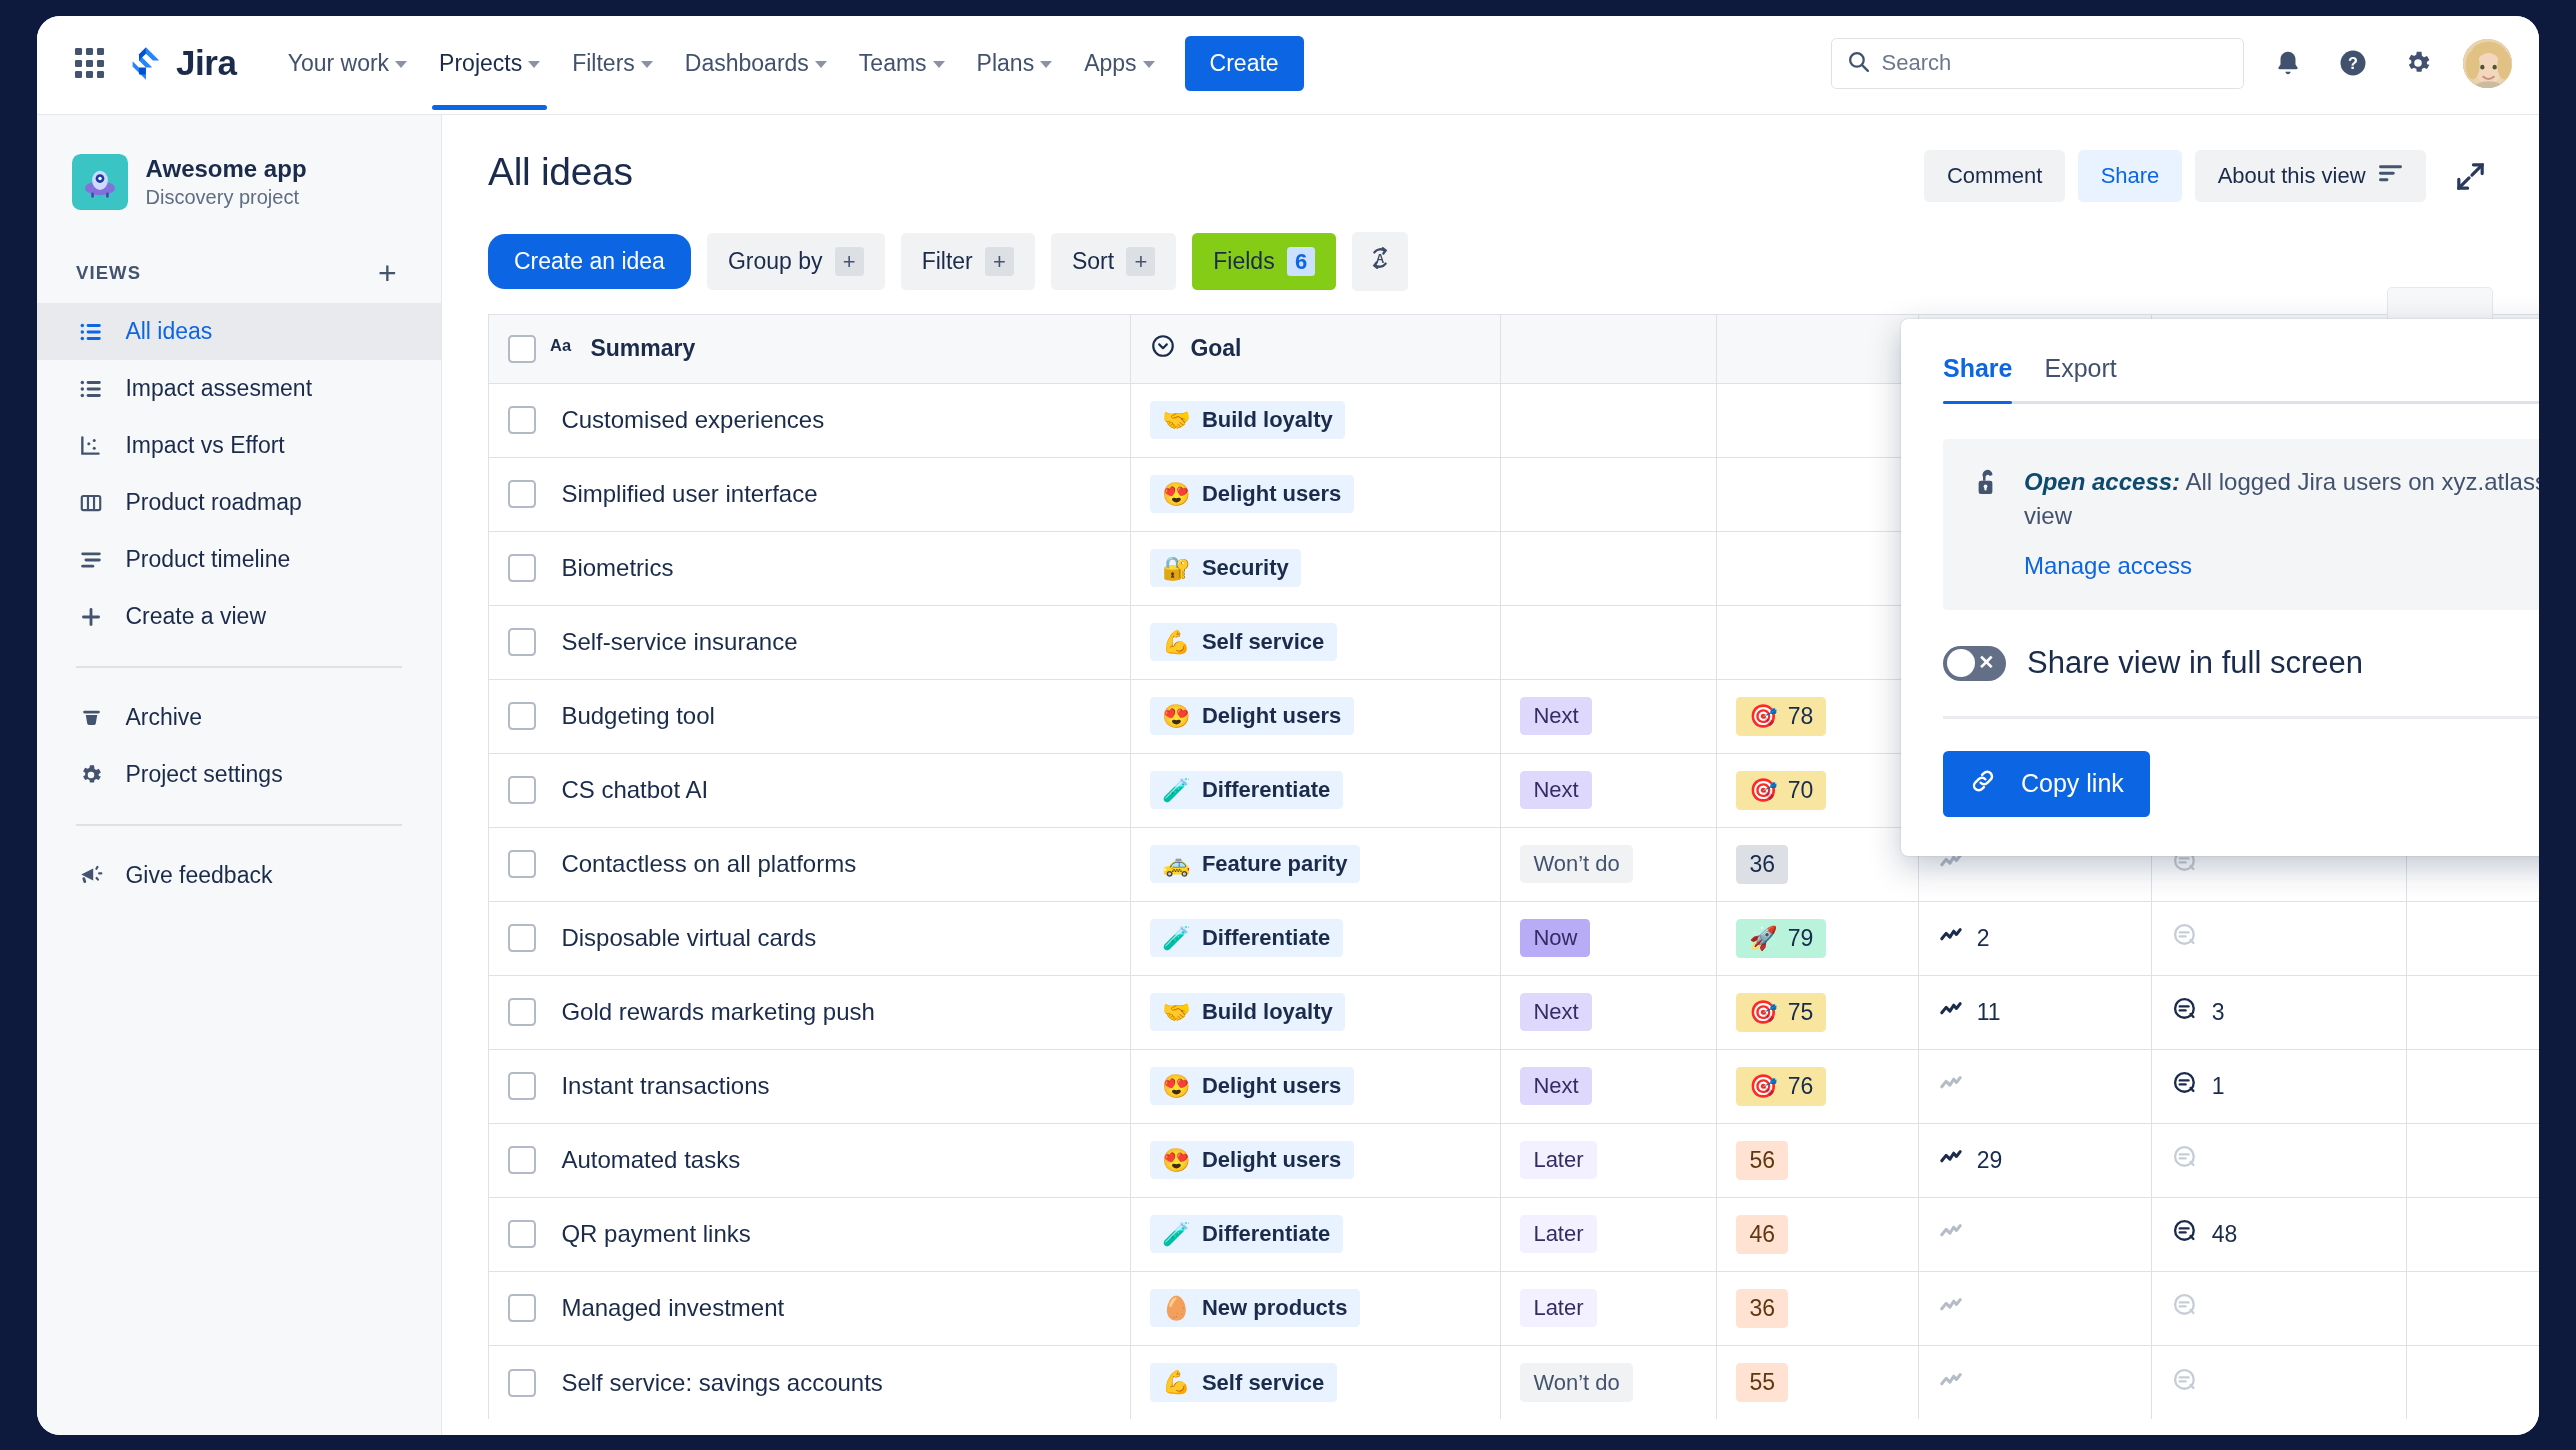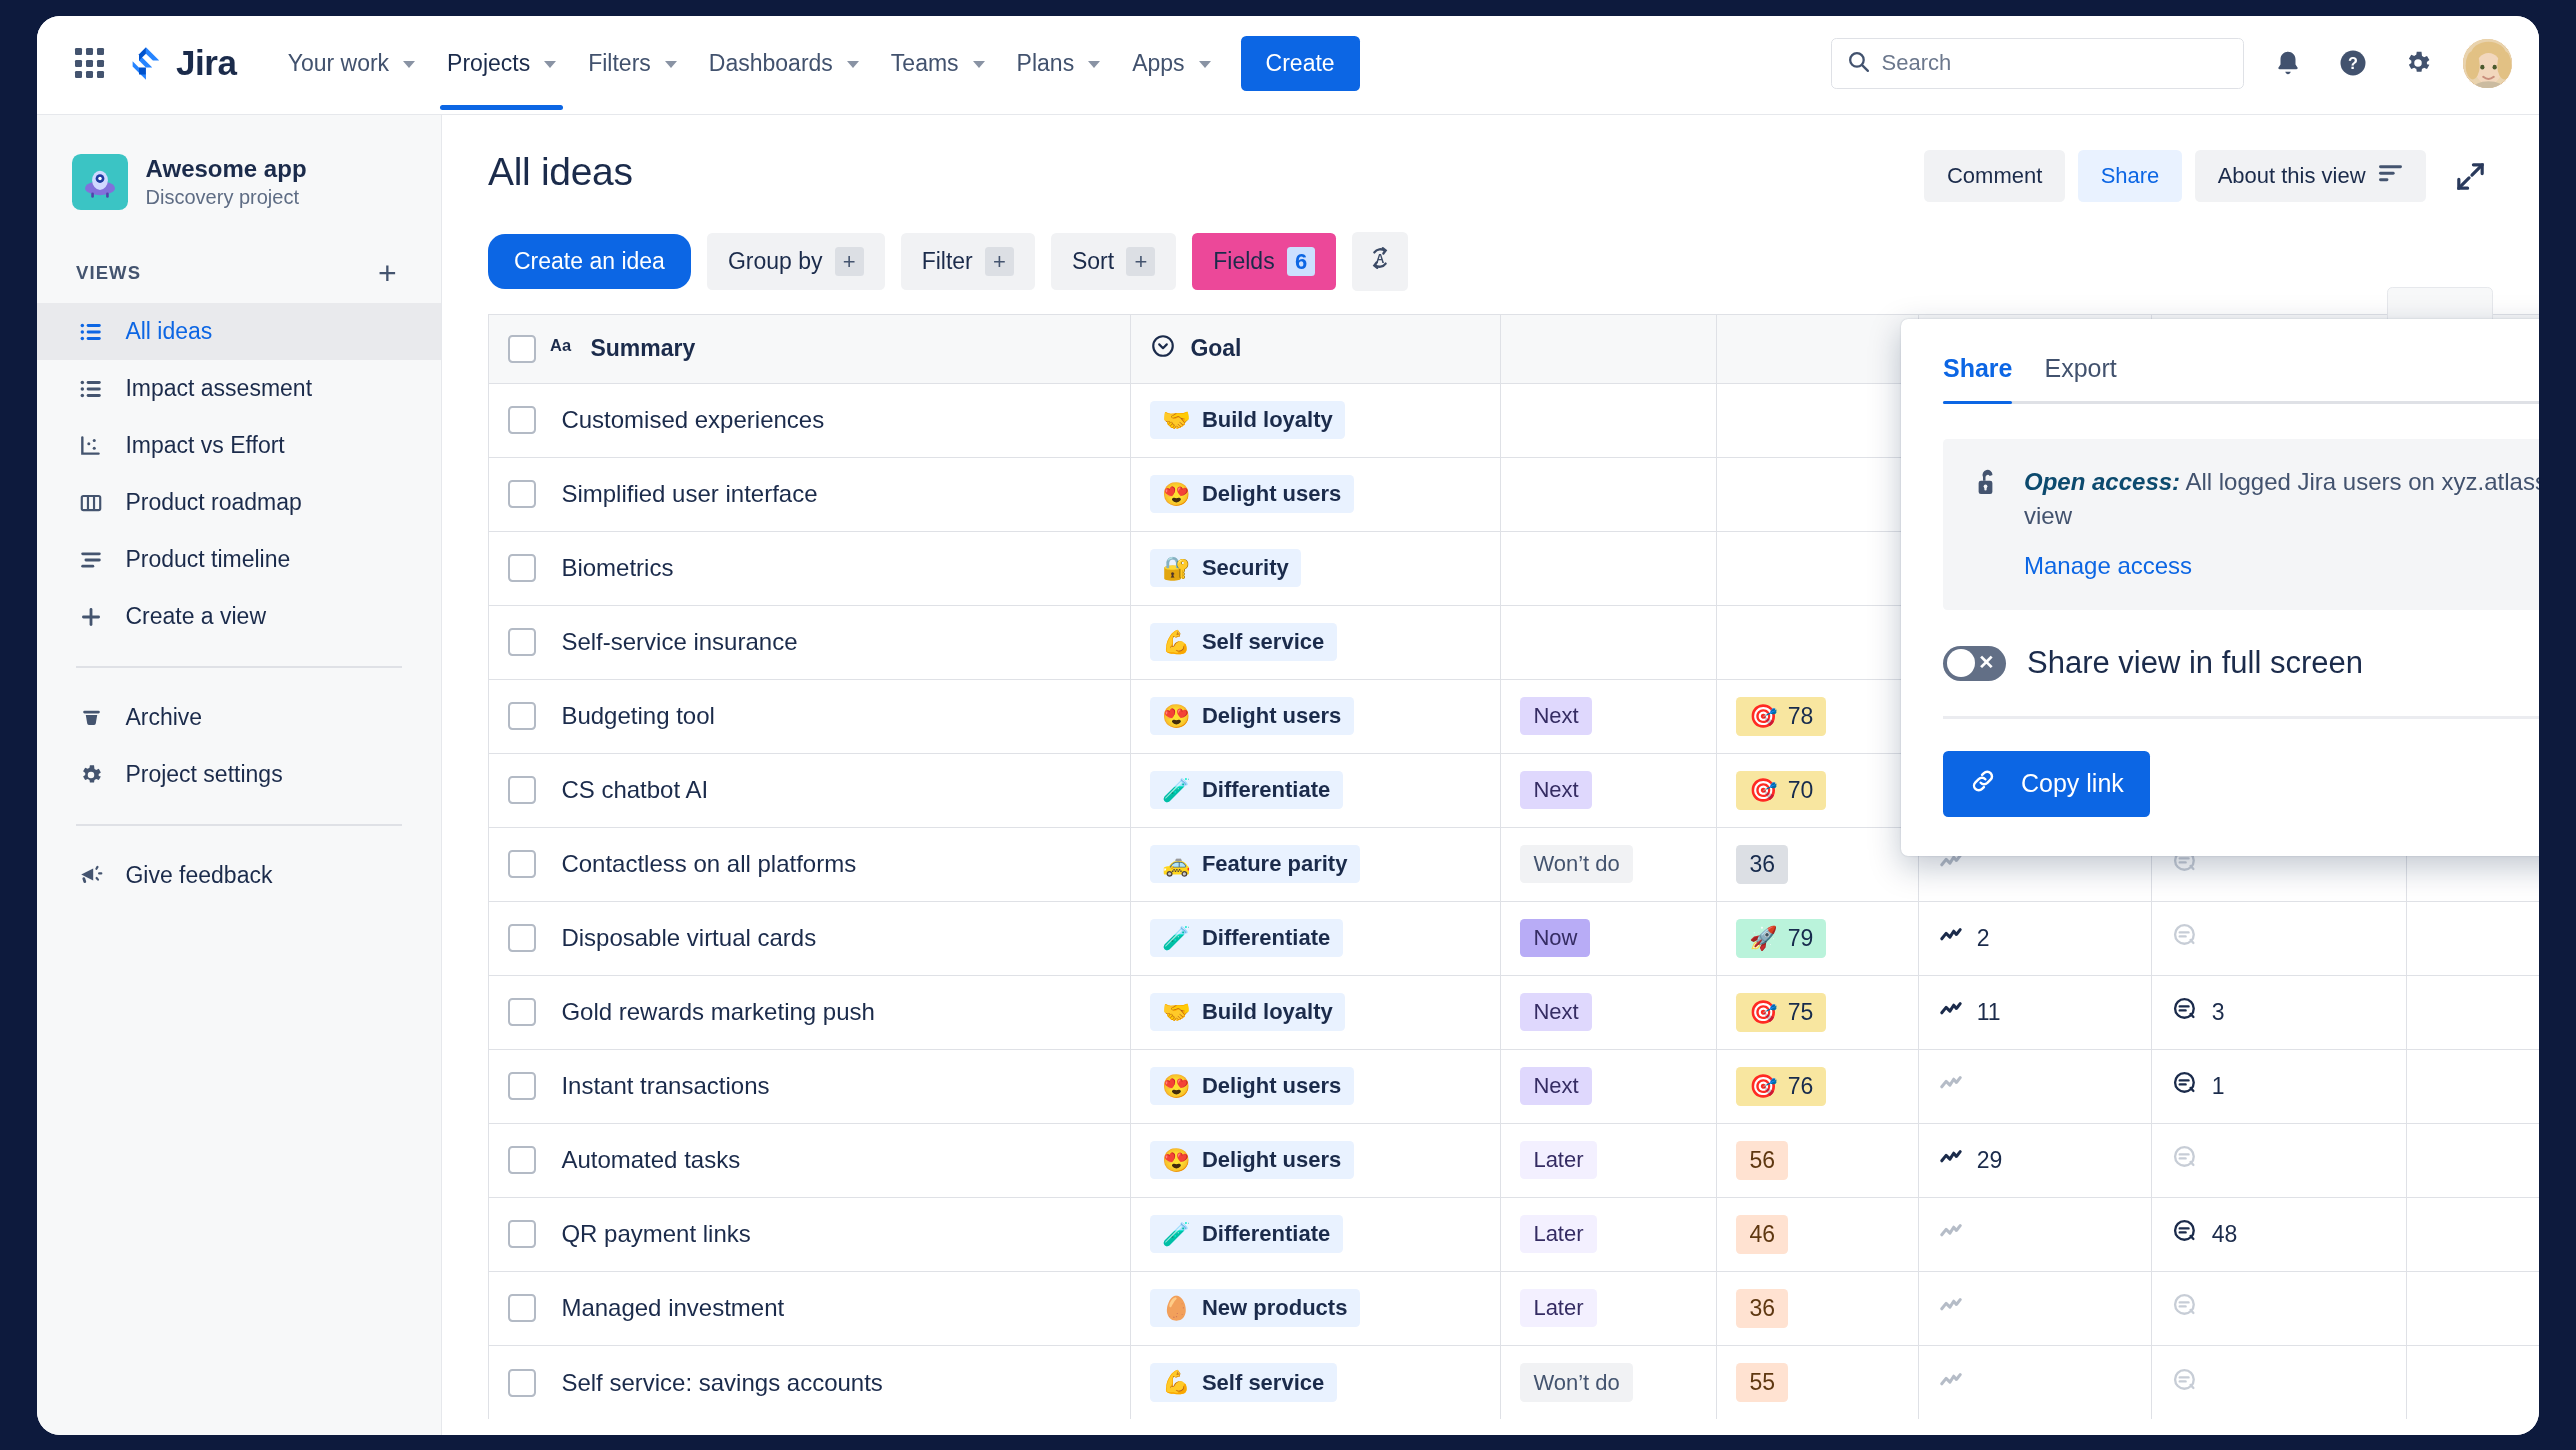--- a/index.html
+++ b/index.html
@@ -43,21 +43,21 @@
     cursor: pointer;
     margin-right: 19.4px;
   }
   .appsgrid i { background: #44546f; border-radius: 1.3px; display: block; width: 7px; height: 7px; }
 
   .jira-logo { display: flex; align-items: center; gap: 10.6px; margin-right: 35px; cursor: pointer; }
   .jira-mark { width: 37px; height: 37px; position: relative; }
   .jira-word { font-size: 35px; font-weight: 700; color: #1b2b4b; letter-spacing: -0.4px; }
 
   .navitem {
-    display: flex; align-items: center; gap: 14px;
+    display: flex; align-items: center; gap: 6px;
     font-size: 23px; color: #42526e;
     padding: 12.3px 16px;
     border-radius: 4.4px;
     cursor: pointer;
     position: relative;
     white-space: nowrap;
   }
   .navitem .caret {
     width: 0; height: 0;
     border-left: 6.2px solid transparent;
@@ -165,21 +165,21 @@
   .tb {
     background: #f1f2f4; color: #1b2b4b; font-size: 23px;
     padding: 14px 21px; border-radius: 5.3px; border: none; cursor: pointer;
     display: flex; align-items: center; gap: 12.3px;
     font-family: "Liberation Sans", sans-serif;
   }
   .tb .mini {
     background: #dcdfe4; color: #44546f;
     border-radius: 3.5px; padding: 0.9px 8px; font-size: 22px; line-height: 1.25;
   }
-  .tb.fields { background: #ec4899; color: #1b2b4b; }
+  .tb.fields { background: #84cc16; color: #1b2b4b; }
   .tb.fields .mini { background: #cce0ff; color: #0c66e4; font-weight: 600; }
   .tb.iconly { padding: 11.4px 13px; }
 
   
   .tablewrap { margin: 23px 0 0 46px; flex: 1 1 auto; overflow: hidden; position: relative; }
   table.ideas { border-collapse: collapse; width: 2059px; table-layout: fixed; }
   table.ideas th, table.ideas td {
     border-top: 1.8px solid #dfe1e6;
     border-right: 1.8px solid #dfe1e6;
     text-align: left;

